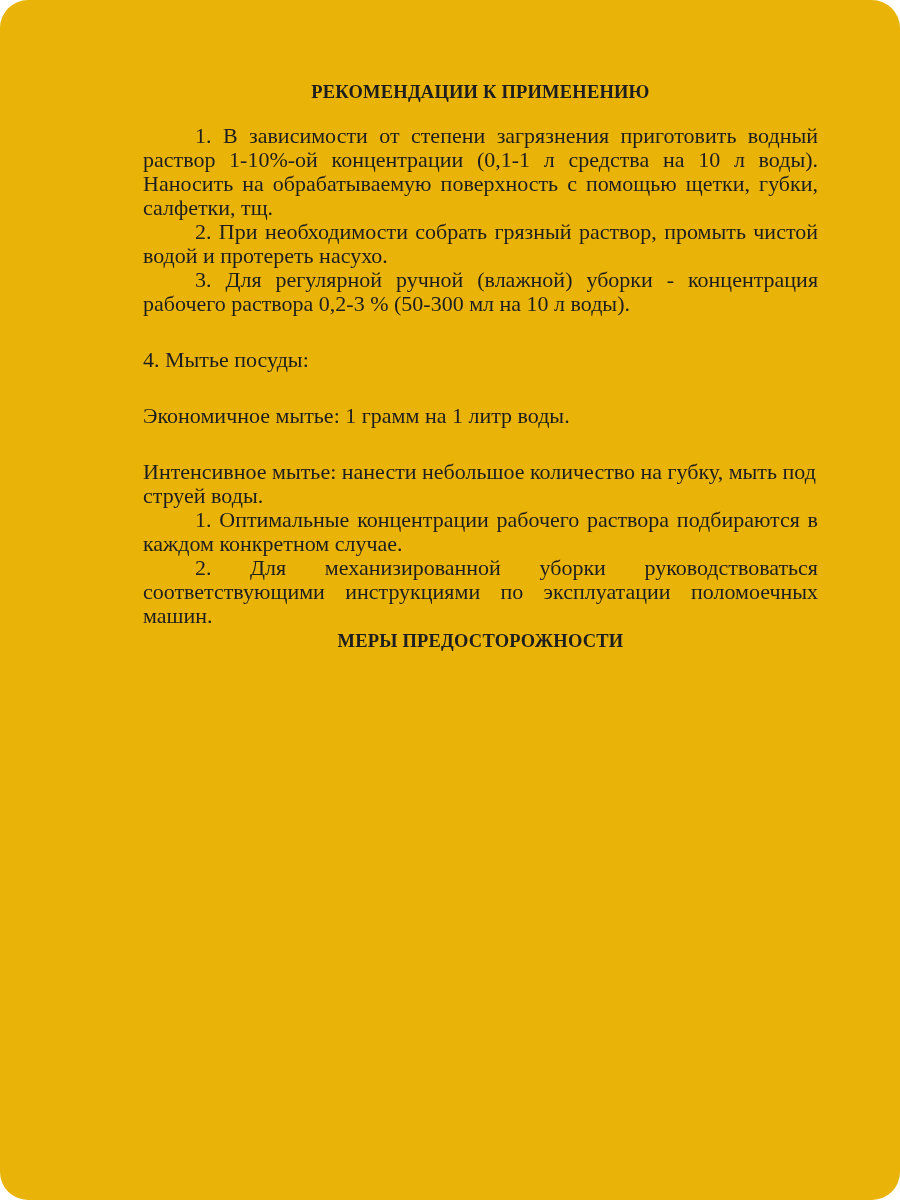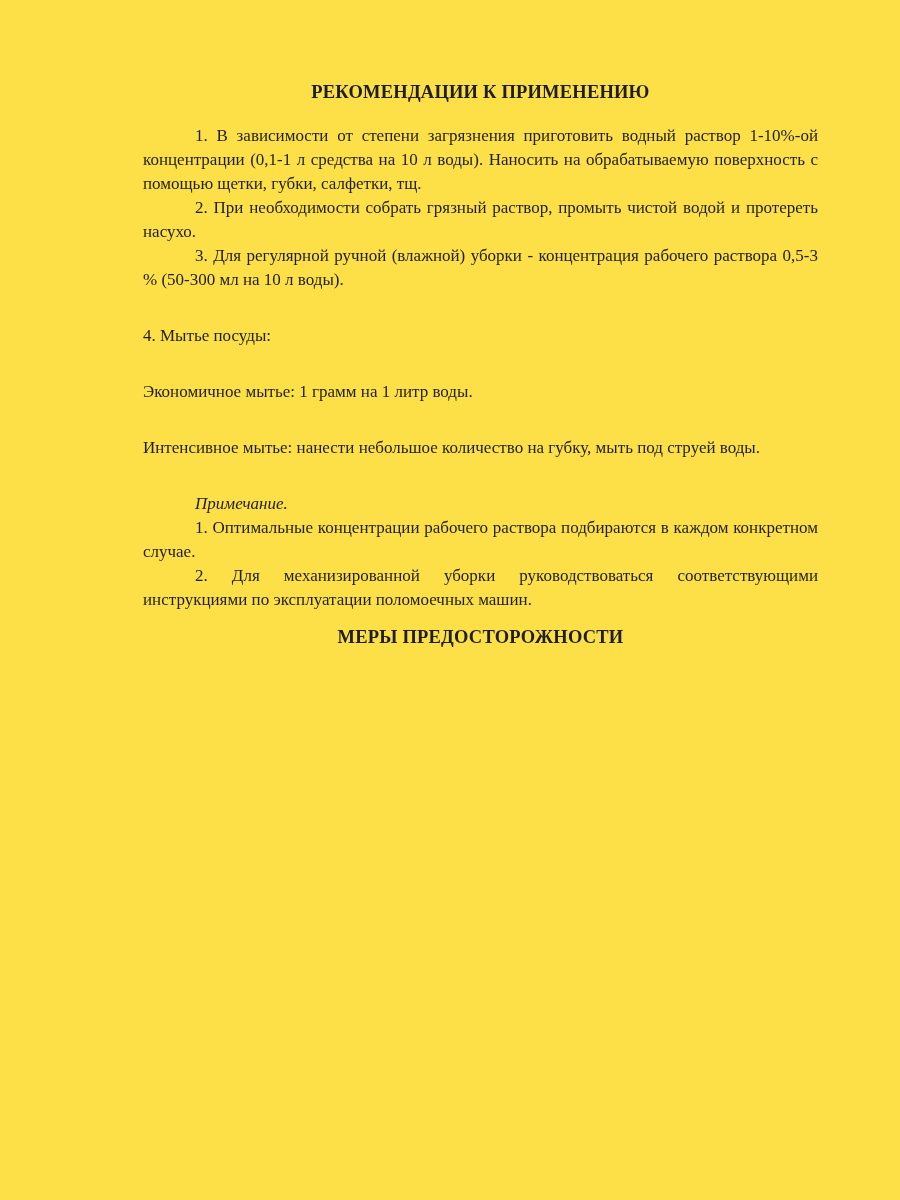--- a/index.html
+++ b/index.html
@@ -4,70 +4,70 @@
 <style>
   html, body {
     margin: 0;
     padding: 0;
     background: #ffffff;
   }
   .page {
     position: relative;
     width: 900px;
     height: 1200px;
-    background: #fde047;
+    background: #eab308;
     overflow: hidden;
     font-family: "Liberation Serif", "DejaVu Serif", serif;
     color: #1e1e1e;
+    border-radius: 28px;
   }
   .content {
     box-sizing: border-box;
     padding: 82px 82px 0 143px; 
   }
   h1, h2 {
     font-size: 18.5px;
     font-weight: bold;
     text-align: center;
     margin: 0;
     letter-spacing: 0.2px;
   }
   h1 { margin-bottom: 21px; }
-  h2 { margin-top: 15px; margin-bottom: 25px; }
+  h2 { margin-top: 3px; margin-bottom: 25px; }
   p {
     margin: 0;
-    font-size: 17px;
+    font-size: 22px;
     line-height: 24px;
     text-align: justify;
   }
   p.indent { text-indent: 52px; }
   p.plain  { text-align: left; margin-top: 32px; }
   .u { }
   .italic { font-style: italic; }
 </style>
 </head>
 <body>
 
 <div class="page">
   <div class="content">
 
     <h1>РЕКОМЕНДАЦИИ К ПРИМЕНЕНИЮ</h1>
 
     <p class="indent">1. В зависимости от степени загрязнения приготовить водный раствор 1-10%-ой концентрации (0,1-1 л средства на 10 л воды). Наносить на обрабатываемую поверхность с помощью щетки, губки, салфетки, тщ.</p>
 
     <p class="indent">2. При необходимости собрать грязный раствор, промыть чистой водой и протереть насухо.</p>
 
-    <p class="indent">3. Для регулярной ручной (влажной) уборки - концентрация рабочего раствора 0,5-3 % (50-300 мл на 10 л воды).</p>
+    <p class="indent">3. Для регулярной ручной (влажной) уборки - концентрация рабочего раствора 0,2-3 % (50-300 мл на 10 л воды).</p>
 
     <p class="plain">4. Мытье посуды:</p>
 
     <p class="plain"><span class="u">Экономичное мытье:</span> <span>1 грамм на 1 литр воды.</span></p>
 
     <p class="plain"><span class="u">Интенсивное мытье:</span> <span>нанести небольшое количество на губку, мыть под струей воды.</span></p>
 
-    <p class="indent italic plain">Примечание.</p>
 
     <p class="indent">1. Оптимальные концентрации рабочего раствора подбираются в каждом конкретном случае.</p>
 
     <p class="indent">2. Для механизированной уборки руководствоваться соответствующими инструкциями по эксплуатации поломоечных машин.</p>
 
     <h2>МЕРЫ ПРЕДОСТОРОЖНОСТИ</h2>
 
 
   </div>
 </div>

